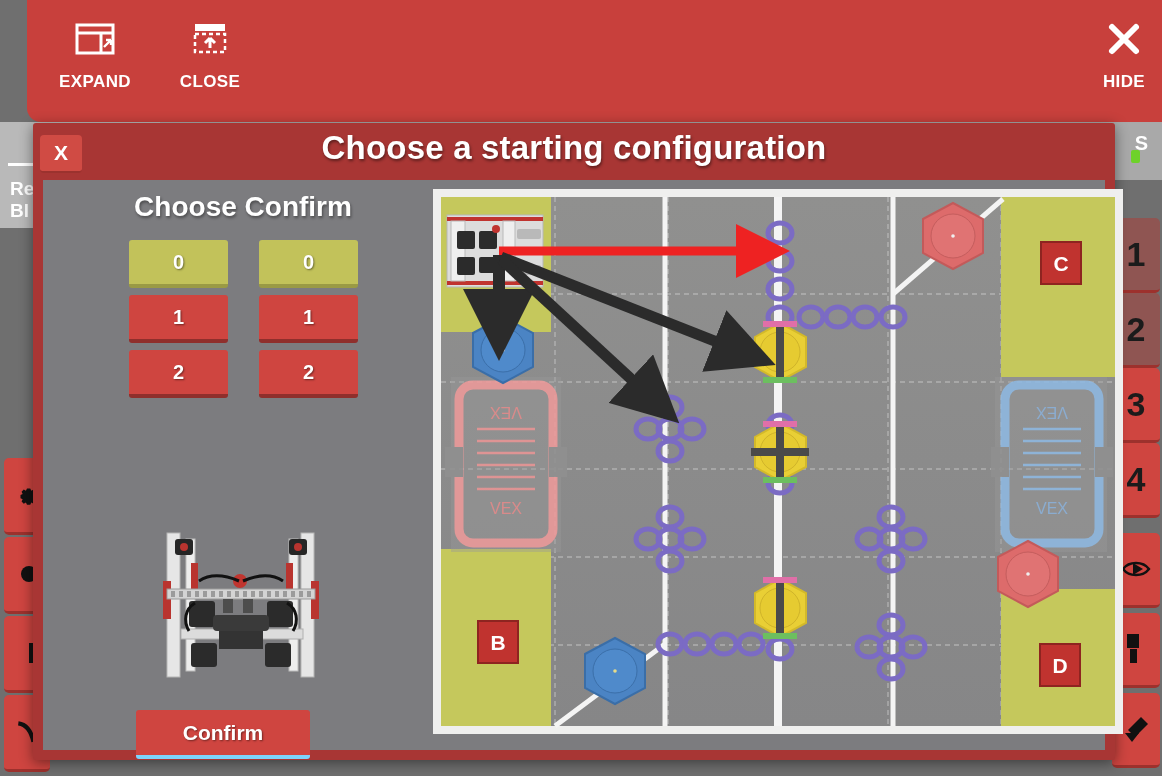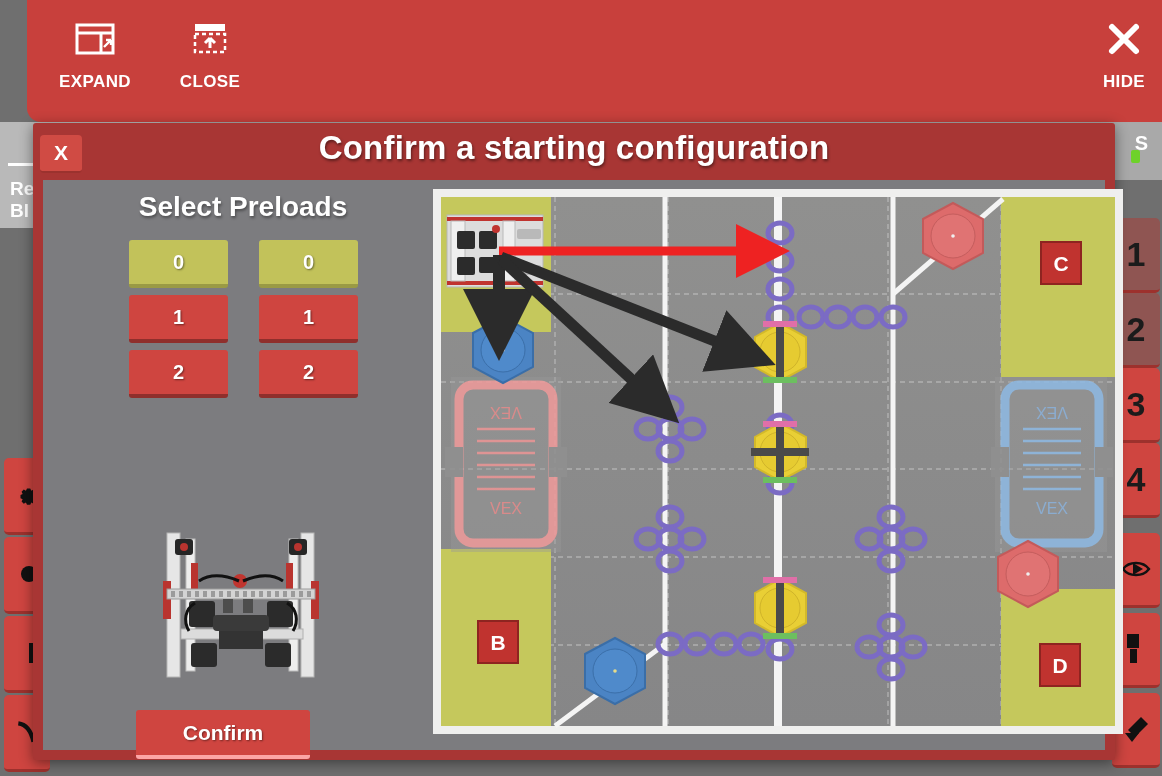--- a/index.html
+++ b/index.html
@@ -98,21 +98,21 @@
     text-shadow:1px 1px 2px rgba(0,0,0,.45);
   }
   .pbtn.sel{background:#c2c25a;border-bottom:4px solid #9a9a45;}
 
   
   #robot-preview{
     position:absolute;left:96px;top:345px;width:206px;height:160px;
   }
   #confirm-btn{
     position:absolute;left:93px;top:530px;width:174px;height:45px;
-    background:#cf4540;border-bottom:4px solid #fca5a5;border-radius:3px;
+    background:#cf4540;border-bottom:4px solid #7dd3fc;border-radius:3px;
     display:flex;align-items:center;justify-content:center;
     color:#fff;font-size:21px;font-weight:bold;cursor:pointer;
     text-shadow:1px 1px 2px rgba(0,0,0,.45);
   }
 
   
   #field-wrap{
     position:absolute;left:390px;top:9px;width:690px;height:545px;
   }
   #field-svg{display:block;}
@@ -232,25 +232,25 @@
     </div>
   </div>
 </div>
 
 <div id="modal">
 
   <div id="modal-close">
     <span>X</span>
   </div>
 
-  <div id="modal-title">Confirm a starting configuration</div>
+  <div id="modal-title">Choose a starting configuration</div>
 
   <div id="modal-body">
 
-    <div class="pl-title">Select Preloads</div>
+    <div class="pl-title">Choose Confirm</div>
 
     <div class="preload-grid">
       <div class="prow">
         <div class="pbtn sel">0</div>
         <div class="pbtn sel">0</div>
       </div>
       <div class="prow">
         <div class="pbtn">1</div>
         <div class="pbtn">1</div>
       </div>

